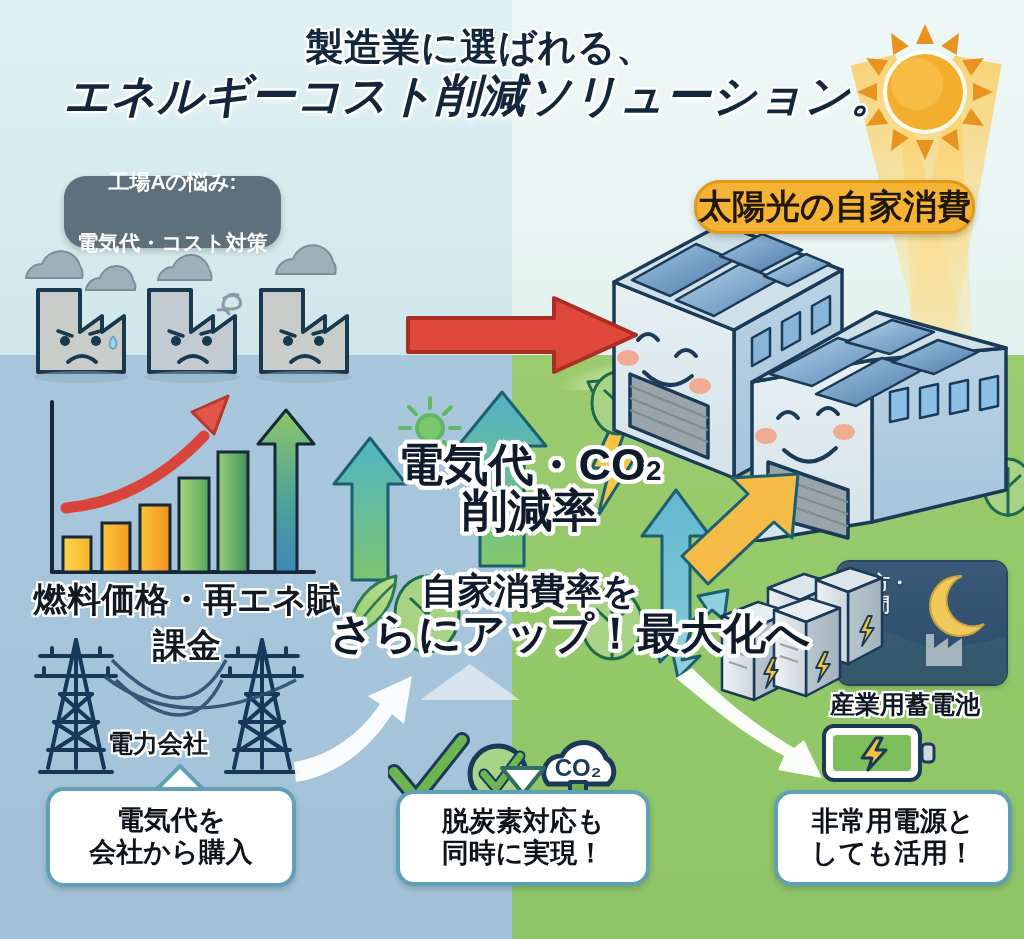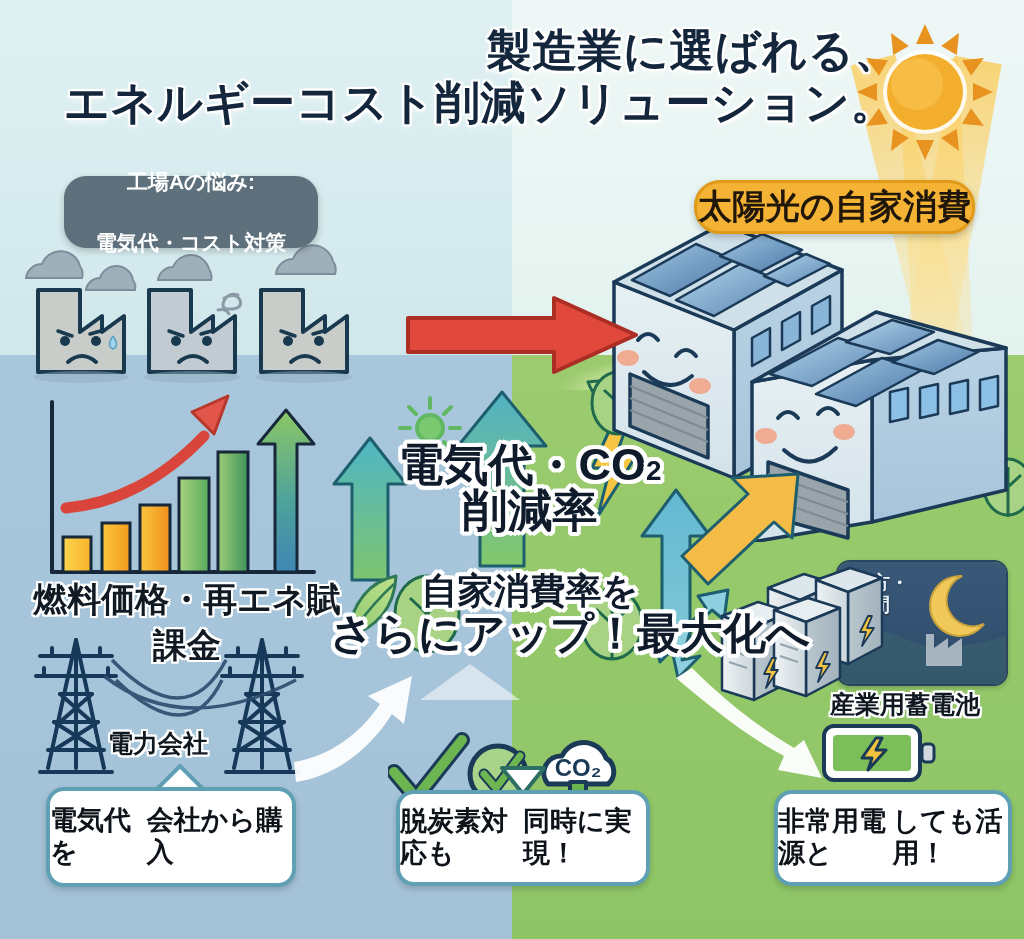--- a/index.html
+++ b/index.html
@@ -71,39 +71,39 @@
   .title-line {
     font-weight: 900;
     color: #13263c;
     letter-spacing: .01em;
     line-height: 1.12;
     text-shadow:
       2px 0 0 #ffffff, -2px 0 0 #ffffff, 0 2px 0 #ffffff, 0 -2px 0 #ffffff,
       2px 2px 0 #ffffff, -2px -2px 0 #ffffff, 2px -2px 0 #ffffff, -2px 2px 0 #ffffff,
       0 3px 6px rgba(255,255,255,.9);
   }
-  .title-line.l1 { font-size: 45px; text-align: right; }
-  .title-line.l2 { font-size: 45px; margin-top: 2px; }
+  .title-line.l1 { font-size: 38px; }
+  .title-line.l2 { font-size: 45px; margin-top: 2px; font-style: italic; }
 
   
   .sun-wrap { position: absolute; left: 855px; top: 22px; width: 140px; height: 140px; z-index: 12; }
 
   
   .pill {
     position: absolute;
     display: flex; flex-direction: column; align-items: center; justify-content: center;
     border-radius: 34px;
     font-weight: 900;
     text-align: center;
     z-index: 25;
     box-shadow: 0 3px 7px rgba(0,0,0,.22);
   }
   .pill-problem {
     left: 64px; top: 176px;
-    width: 254px; height: 72px;
+    width: 217px; height: 72px;
     background: #5d707c;
     color: #ffffff;
     font-size: 21px;
     line-height: 1.2;
     border-radius: 22px;
     gap: 36px;
   }
   .pill-solar {
     left: 694px; top: 180px;
     width: 275px; height: 48px;
@@ -203,21 +203,21 @@
 
   
   .mid-arrows { position: absolute; left: 620px; top: 460px; width: 240px; height: 230px; z-index: 17; }
 
   
   .caption-card {
     position: absolute;
     background: #ffffff;
     border: 4px solid #5fa0b4;
     border-radius: 18px;
-    display: flex; align-items: center; justify-content: center;
+    display: flex; flex-direction: column; align-items: center; justify-content: center;
     font-weight: 900;
     color: #0d1319;
     line-height: 1.18;
     z-index: 26;
     box-shadow: 0 3px 6px rgba(0,0,0,.18);
   }
   .cap1 { left: 46px;  top: 787px; width: 242px; height: 92px; font-size: 27px; }
   .cap2 { left: 396px; top: 790px; width: 246px; height: 88px; font-size: 27px; }
   .cap3 { left: 774px; top: 790px; width: 230px; height: 88px; font-size: 27px; }
 

